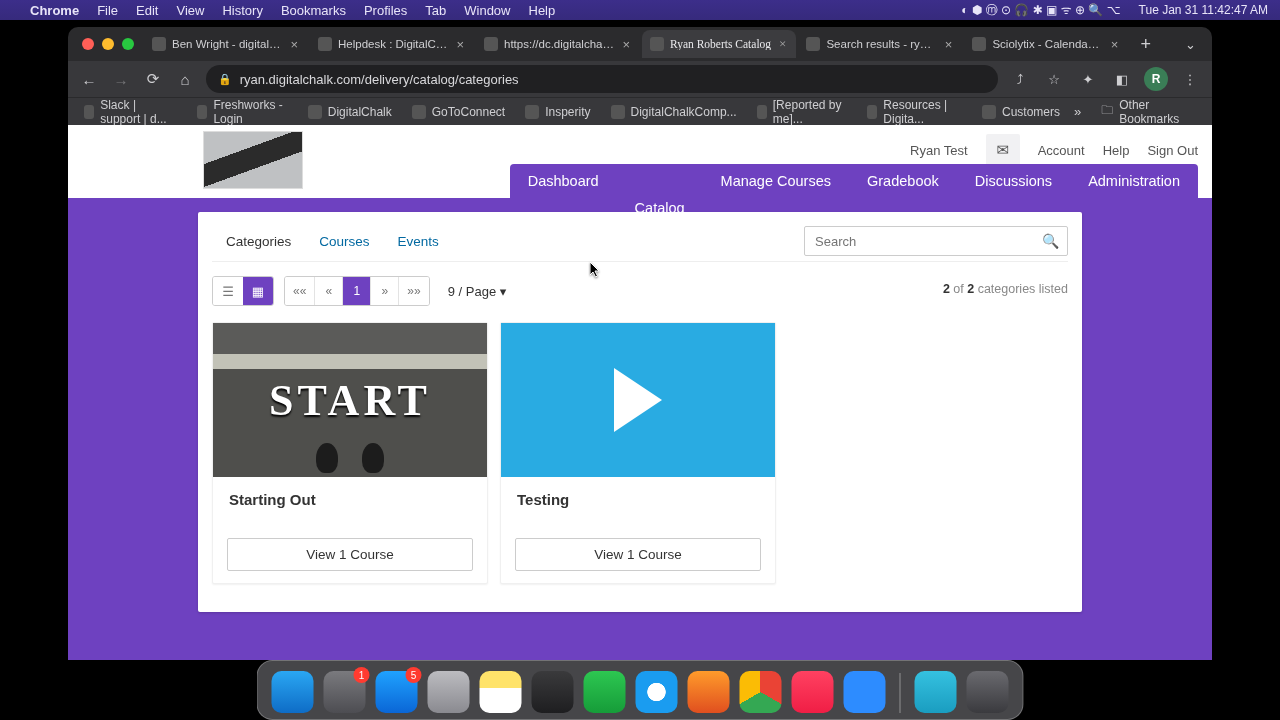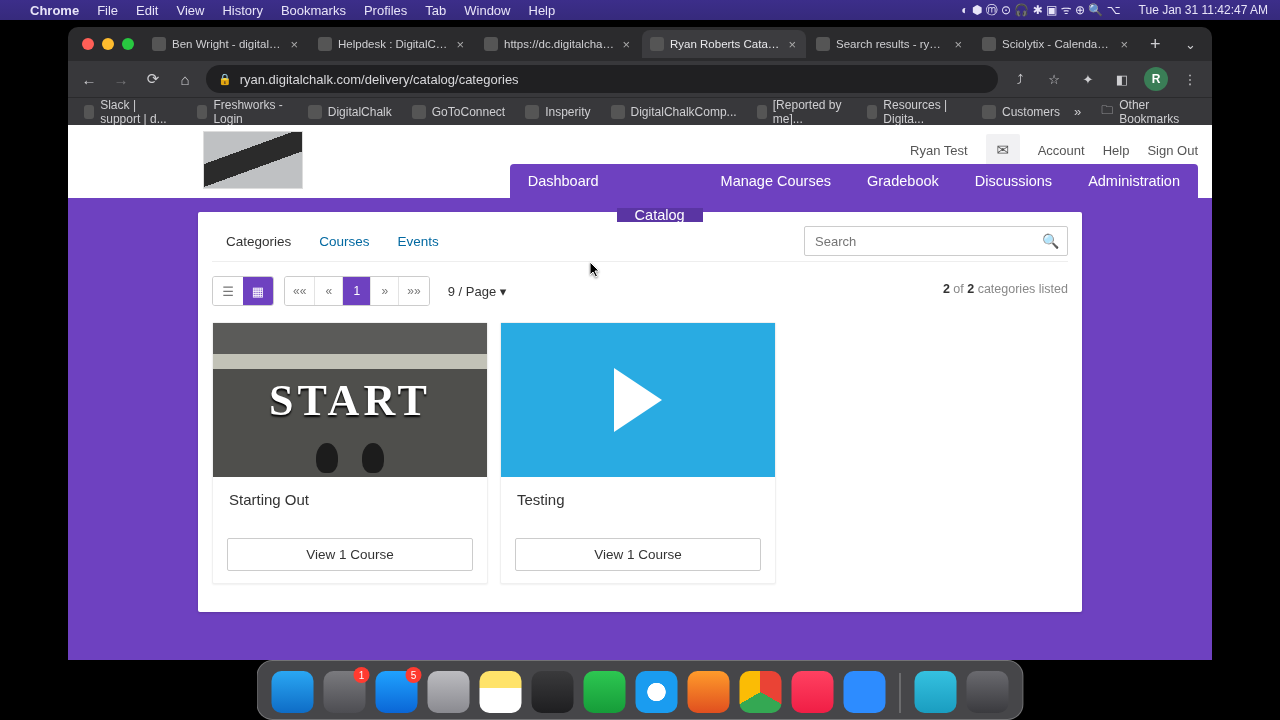--- a/index.html
+++ b/index.html
@@ -16,21 +16,21 @@
 
 .content { position:absolute; top:22px; left:68px; right:68px; height:638px; }
 
 
 .chrome { position:absolute; top:5px; left:0; right:0; background:#2b2b2d; border-radius:10px 10px 0 0; }
 .tabbar { height:34px; display:flex; align-items:center; padding:0 8px; gap:0; }
 .traffic { display:flex; gap:8px; padding-left:6px; padding-right:10px; }
 .traffic span { width:12px; height:12px; border-radius:50%; display:inline-block; }
 .traffic .r{background:#ff5f57;} .traffic .y{background:#febc2e;} .traffic .g{background:#28c840;}
 .tab { display:flex; align-items:center; gap:6px; height:28px; padding:0 8px; color:#cfcfd2; font-size:12px; max-width:164px; border-radius:8px 8px 0 0; margin-right:2px; }
-.tab.active { background:#3c3c3f; color:#e9e9ec; }
+.tab.active { background:#3c3c3f; color:#e9e9ec;font-family:Liberation Serif, serif; }
 .tab .favicon { width:14px; height:14px; border-radius:3px; background:#555; display:flex; align-items:center; justify-content:center; font-size:9px; color:#fff; }
 .tab .t-title { white-space:nowrap; overflow:hidden; text-overflow:ellipsis; flex:1; font-size:11.5px; }
 .tab .t-close { color:#aaa; font-size:13px; padding:0 2px; }
 .newtab { color:#cfcfd2; font-size:18px; padding:0 10px; }
 .tabdrop { margin-left:auto; color:#cfcfd2; padding:0 8px; }
 
 .addrbar { height:36px; background:#38383b; display:flex; align-items:center; padding:0 10px; gap:10px; }
 .addrbar .nbtn { width:22px; height:22px; display:flex; align-items:center; justify-content:center; color:#cfcfd2; font-size:15px; border-radius:4px; }
 .omnibox { flex:1; background:#202022; border-radius:16px; height:28px; display:flex; align-items:center; padding:0 12px; color:#d9d9dc; font-size:13px; gap:8px; }
 .omnibox .lock{ font-size:11px; }
@@ -45,21 +45,21 @@
 
 .page { position:absolute; top:5px; left:0; right:0; top:103px; bottom:0; background:#6e41c0; }
 
 
 .site-header { background:#fff; height:73px; padding:0 0 0 0; position:relative; }
 .logo { position:absolute; left:135px; top:6px; width:100px; height:58px; background:linear-gradient(160deg,#bfc1c3 35%, #2b2b2b 35% 60%, #bfc1c3 60%); border:1px solid #ddd; }
 .user-area { position:absolute; right:14px; top:10px; height:30px; display:flex; align-items:center; gap:18px; font-size:13px; color:#555; }
 .user-area .env { width:34px; height:32px; background:#f1f1f3; display:flex;align-items:center;justify-content:center; color:#555; font-size:15px; border-radius:2px; }
 
 .mainnav { position:absolute; right:14px; bottom:0; height:34px; display:flex; background:#6e41c0; border-radius:4px 4px 0 0; }
-.mainnav .nitem { padding:7px 18px; display:flex; align-items:center; color:#fff; font-size:14.5px; cursor:pointer; }
+.mainnav .nitem { padding:0 18px; display:flex; align-items:center; color:#fff; font-size:14.5px; cursor:pointer; }
 .mainnav .nitem.active { background:#5a35a3;margin-top:44px; }
 
 
 .panel-wrap { padding:14px 130px 40px; }
 .panel { background:#fff; border-radius:2px; box-shadow:0 1px 3px rgba(0,0,0,.18); padding:10px 14px 24px; min-height:400px; }
 
 .subtabs { display:flex; align-items:center; height:40px; border-bottom:1px solid #eee; position:relative; }
 .subtab { padding:10px 14px; font-size:13.5px; color:#0369a1; cursor:pointer; }
 .subtab.active { color:#333; font-weight:400; }
 .search-wrap { position:absolute; right:0; top:4px; width:264px; }
@@ -80,21 +80,21 @@
 
 .grid { display:flex; gap:12px; margin-top:16px; }
 .card { width:276px; background:#fff; border:1px solid #f0f0f0; border-radius:2px; padding-bottom:12px; box-shadow:0 1px 2px rgba(0,0,0,.06); }
 .card .thumb { height:154px; background:#eee; position:relative; overflow:hidden; }
 .card .thumb.start { background:linear-gradient(#5b5b59 0 20%, #c2c2b7 20% 30%, #4f4f4c 30% 100%); display:flex; align-items:center; justify-content:center; }
 .card .thumb.start .txt { font-family:"Comic Sans MS","Chalkboard",cursive; font-size:44px; font-weight:700; color:#fff; letter-spacing:4px; text-shadow:0 2px 2px #000; }
 .card .thumb.start .feet { position:absolute; bottom:4px; left:50%; transform:translateX(-50%); display:flex; gap:24px; }
 .card .thumb.start .foot { width:22px; height:30px; background:#1c1c1c; border-radius:50% 50% 40% 40%; }
 .card .thumb.play { background:#29abe2; display:flex; align-items:center; justify-content:center; }
 .card .thumb.play .tri { width:0; height:0; border-left:48px solid #fff; border-top:32px solid transparent; border-bottom:32px solid transparent; }
-.card .ct { padding:14px 16px 30px; font-size:15px; color:#333; }
+.card .ct { padding:14px 16px 30px; font-size:15px; color:#333;font-weight:bold; }
 .card .cfoot { margin:0 14px; }
 .card .cbtn { display:block; width:100%; border:1px solid #ccc; background:#fff; padding:8px 0; text-align:center; font-size:13.5px; color:#333; border-radius:2px; }
 
 
 .dock { position:absolute; bottom:0; left:50%; transform:translateX(-50%); height:60px; padding:6px 14px; background:rgba(200,200,210,.35); border-radius:16px; display:flex; align-items:flex-end; gap:10px; backdrop-filter:blur(6px); border:1px solid rgba(255,255,255,.25); }
 .dock .dicon { width:42px; height:42px; border-radius:10px; position:relative; }
 .dock .badge { position:absolute; top:-4px; right:-4px; min-width:16px; height:16px; border-radius:8px; background:#ff3b30; color:#fff; font-size:10px; display:flex; align-items:center; justify-content:center; padding:0 3px; }
 .dock .sep { width:1px; height:40px; background:rgba(255,255,255,.4); margin:0 4px; }
 
 .cursor { position:absolute; width:12px; height:16px; pointer-events:none; }

